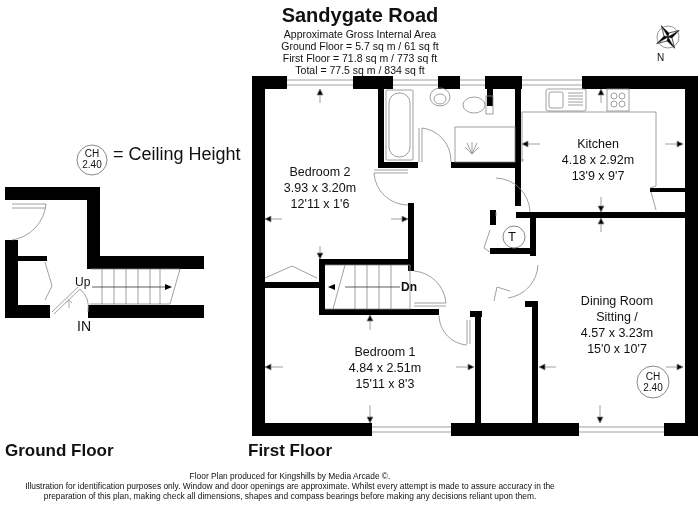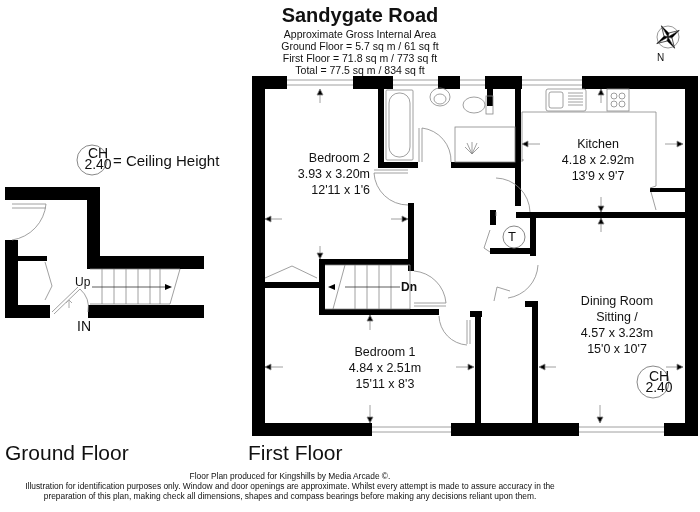--- a/index.html
+++ b/index.html
@@ -1,25 +1,25 @@
 <!DOCTYPE html>
 <html><head>
   <meta charset="utf-8">
   <style>
     html, body { margin: 0; padding: 0; background: #ffffff; }
     body { width: 700px; height: 512px; position: relative; overflow: hidden;
            font-family: "Liberation Sans", sans-serif; color: #111; }
     .abs { position: absolute; }
     .title { left: 0; width: 720px; top: 4px; text-align: center; font-weight: bold; font-size: 20px; }
     .sub { left: 0; width: 720px; text-align: center; font-size: 10.5px; line-height: 12px; }
-    .floor-label { font-weight: normal; font-size: 21px; }
+    .floor-label { font-weight: bold; font-size: 17px; }
     .room { text-align: center; font-size: 12.5px; line-height: 16px; }
     .foot { left: 0; width: 580px; text-align: center; font-size: 8.4px; line-height: 9.6px; }
     svg.plan { position: absolute; left: 0; top: 0; }
-    .ch-text { font-size: 14px; margin-left: 6px; }
+    .ch-text { font-size: 10px; }
   </style>
 </head>
 <body>
 
 <div class="abs title">Sandygate Road</div>
 <div class="abs sub" style="top:28px">Approximate Gross Internal Area</div>
 <div class="abs sub" style="top:40px">Ground Floor = 5.7 sq m / 61 sq ft</div>
 <div class="abs sub" style="top:52px">First Floor = 71.8 sq m / 773 sq ft</div>
 <div class="abs sub" style="top:64px">Total = 77.5 sq m / 834 sq ft</div>
 
@@ -207,27 +207,27 @@
 
   <circle cx="514" cy="237" r="11" fill="#fff" stroke="#888" stroke-width="1"></circle>
 
   <circle cx="653" cy="382" r="16" fill="#fff" stroke="#888" stroke-width="1"></circle>
 </svg>
 
 <div class="abs ch-text" style="left:77px;top:148px;width:30px;text-align:center;line-height:11px;">
   <div>CH</div>
   <div>2.40</div>
 </div>
-<div class="abs" style="left:113px;top:152px;font-size:15px;">= Ceiling Height</div>
+<div class="abs" style="left:113px;top:144px;font-size:18px;">= Ceiling Height</div>
 
 <div class="abs" style="left:75px;top:275px;font-size:12px;">Up</div>
 <div class="abs" style="left:77px;top:318px;font-size:14px;">IN</div>
 <div class="abs floor-label" style="left:5px;top:441px;">Ground Floor</div>
 
-<div class="abs room" style="left:270px;top:150px;width:100px;text-align:right;">
+<div class="abs room" style="left:270px;top:164px;width:100px;">
   <div>Bedroom 2</div>
   <div>3.93 x 3.20m</div>
   <div>12'11 x 1'6</div>
 </div>
 <div class="abs room" style="left:540px;top:136px;width:116px;">
   <div>Kitchen</div>
   <div>4.18 x 2.92m</div>
   <div>13'9 x 9'7</div>
 </div>
 <div class="abs room" style="left:335px;top:344px;width:100px;">

